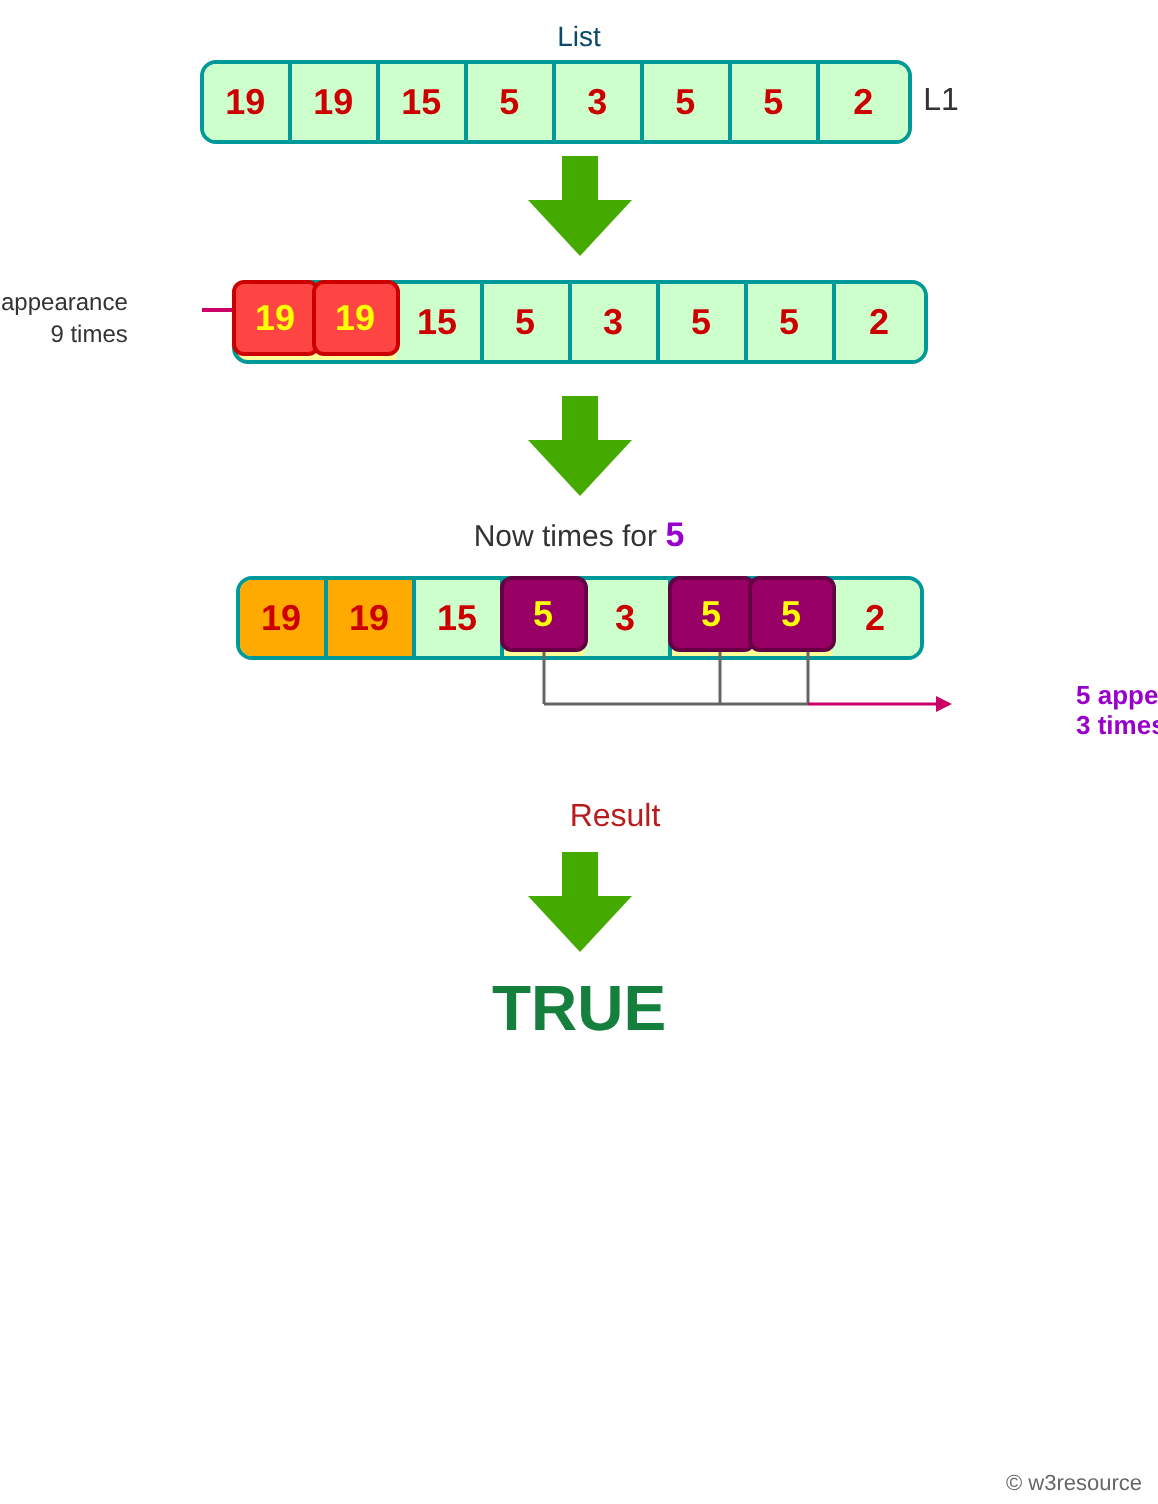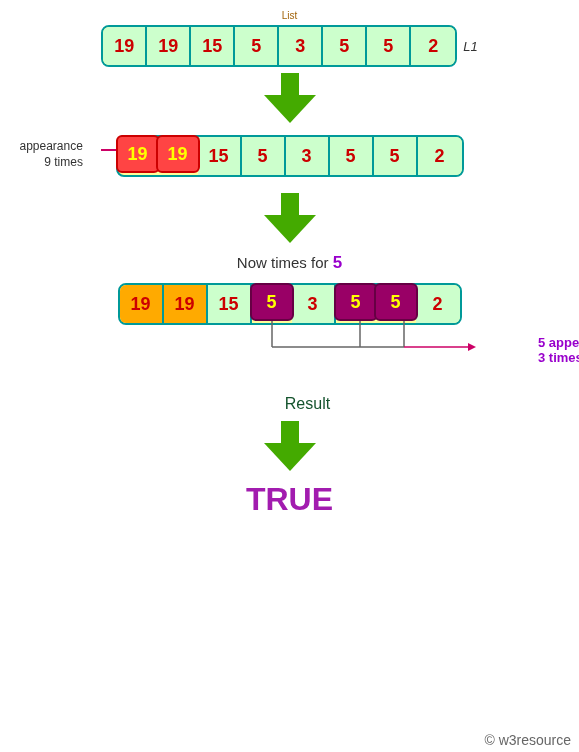--- a/index.html
+++ b/index.html
@@ -14,22 +14,22 @@
 
     .diagram {
       display: flex;
       flex-direction: column;
       align-items: center;
       padding-top: 10px;
     }
 
     
     .list-label {
-      font-size: 10px;
-      color: #a16207;
+      font-size: 14px;
+      color: #0c4a6e;
       margin-bottom: 4px;
     }
 
     
     .array-row {
       display: flex;
       align-items: center;
       position: relative;
     }
 
@@ -81,24 +81,23 @@
       z-index: 2;
       border: 2px solid #660044;
     }
 
     .cell.orange {
       background: #ffaa00;
       color: #cc0000;
     }
 
     .l1-label {
-      font-size: 13px;
+      font-size: 16px;
       color: #333;
       margin-left: 6px;
-      font-style: italic;
     }
 
     .green-arrow {
       display: flex;
       flex-direction: column;
       align-items: center;
       margin: 6px 0;
     }
     .green-arrow .shaft {
       width: 18px;
@@ -134,38 +133,38 @@
     .section {
       display: flex;
       flex-direction: column;
       align-items: center;
       width: 100%;
     }
 
     
     .result-label {
       font-size: 16px;
-      color: #14532d;
+      color: #b91c1c;
       margin-top: 6px;
       margin-bottom: 4px;
       margin-left: 36px;
     }
 
     .true-label {
       font-size: 32px;
       font-weight: bold;
-      color: #a21caf;
+      color: #15803d;
       margin-top: 4px;
     }
 
     .watermark {
       position: absolute;
       bottom: 4px;
       right: 8px;
-      font-size: 14px;
+      font-size: 11px;
       color: #666;
     }
   </style>
 </head>
 <body>
 
 <div class="diagram">
 
   <div class="section">
     <div class="list-label">List</div>
@@ -186,21 +185,21 @@
 
   <div class="green-arrow">
     <div class="shaft"></div>
     <div class="head"></div>
   </div>
 
 
   <div style="position:relative; display:flex; align-items:center; justify-content:center; width:100%; margin-top:6px; margin-bottom:40px;">
     <div style="position:relative;">
 
-      <div style="position:absolute; left:-115px; top:4px; font-size:12px; color:#333; text-align:right; line-height:1.3;padding-left:19px;">
+      <div style="position:absolute; left:-115px; top:4px; font-size:12px; color:#333; text-align:right; line-height:1.3;">
         <span>appearance</span><br><span>9 times</span>
       </div>
 
       <div style="position:absolute; left:-15px; top:14px; width:22px; height:2px; background:#cc0066;"></div>
       <div style="position:absolute; left:7px; top:10px; width:0; height:0; border-top:5px solid transparent; border-bottom:5px solid transparent; border-left:8px solid #cc0066;"></div>
 
       <div class="array-container" style="border-radius:8px;">
         <div class="cell highlighted-red">19</div>
         <div class="cell highlighted-red">19</div>
         <div class="cell">15</div>

